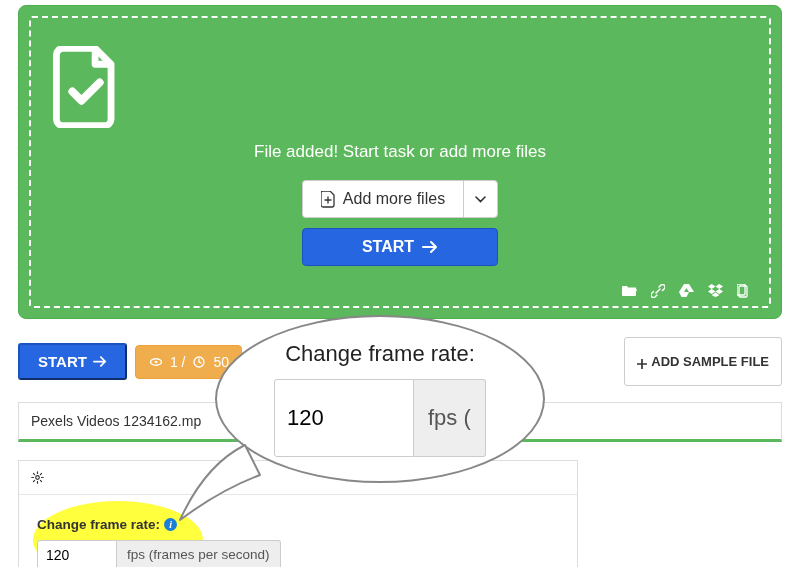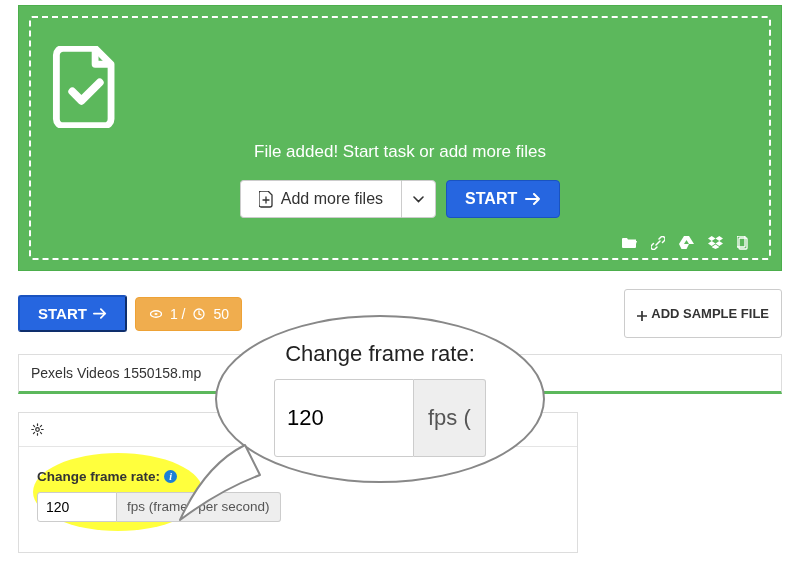--- a/index.html
+++ b/index.html
@@ -3,33 +3,33 @@
   <meta charset="utf-8">
   <style>
     * { box-sizing: border-box; margin: 0; padding: 0; }
     body { font-family: Helvetica, Arial, sans-serif; background: #fff; width: 800px; height: 567px; position: relative; overflow: hidden; }
     
     
     .hero {
       margin: 5px 18px 0 18px;
       background: #5cb85c;
       border: 1px solid #4cae4c;
-      border-radius: 0;
+      border-radius: 8px;
       padding: 10px;
     }
     .hero-inner {
       border: 2px dashed #fff;
       border-radius: 3px;
       padding: 28px 20px 8px 20px;
       text-align: center;
       position: relative;
     }
     .file-icon svg { width: 70px; height: 82px; }
     .hero-msg { color: #fff; font-size: 17px; margin: 14px 0 18px 0; }
-    .btn-row { display: inline-flex; gap: 10px; align-items: stretch; }
+    .btn-row { display: inline-flex; gap: 10px; align-items: stretch; flex-direction: column; }
     .btn { display: inline-flex; align-items: center; justify-content: center; padding: 9px 18px; font-size: 16px; border-radius: 4px; border: 1px solid transparent; cursor: pointer; gap: 8px; }
     .btn-white { background: #fff; color: #333; border-color: #ccc; }
     .btn-blue { background: #2666e0; color: #fff; border-color: #1a53c0; font-weight: 600; }
     .btn-blue-small { background: #2666e0; color: #fff; border-color: #1a53c0; padding: 8px 18px; font-size: 15px; font-weight: 600; border-radius: 3px; display: inline-flex; align-items: center; gap: 6px; cursor: pointer; }
     .btn-group { display: flex; }
     .btn-group .btn:first-child { border-radius: 4px 0 0 4px; border-right: none; }
     .btn-group .caret { border-radius: 0 4px 4px 0; padding: 9px 11px; }
     .hero-icons { text-align: right; color: #fff; font-size: 13px; margin-top: 18px; display: flex; justify-content: flex-end; gap: 14px; }
     .hero-icons span { cursor: pointer; }
     
@@ -170,21 +170,21 @@
     <span>
       <svg width="10" height="10" viewBox="0 0 10 10">
           <path d="M5 0v10M0 5h10" stroke="#333" stroke-width="1.7"></path>
         </svg>
     </span>
     <span>ADD SAMPLE FILE</span>
   </button>
 </div>
 
 <div class="file-row">
-  <span>Pexels Videos 1550158.mp</span>
+  <span>Pexels Videos 1234162.mp</span>
 </div>
 
 <div class="opt-panel">
   <div class="opt-header">
     <span>
       <svg width="13" height="13" viewBox="0 0 16 16">
           <circle cx="8" cy="8" r="2.2" fill="none" stroke="#333" stroke-width="1.5"></circle>
           <path d="M8 1v2M8 13v2M1 8h2M13 8h2M3 3l1.4 1.4M11.6 11.6L13 13M13 3l-1.4 1.4M4.4 11.6L3 13" stroke="#333" stroke-width="1.5" stroke-linecap="round"></path>
         </svg>
     </span>

